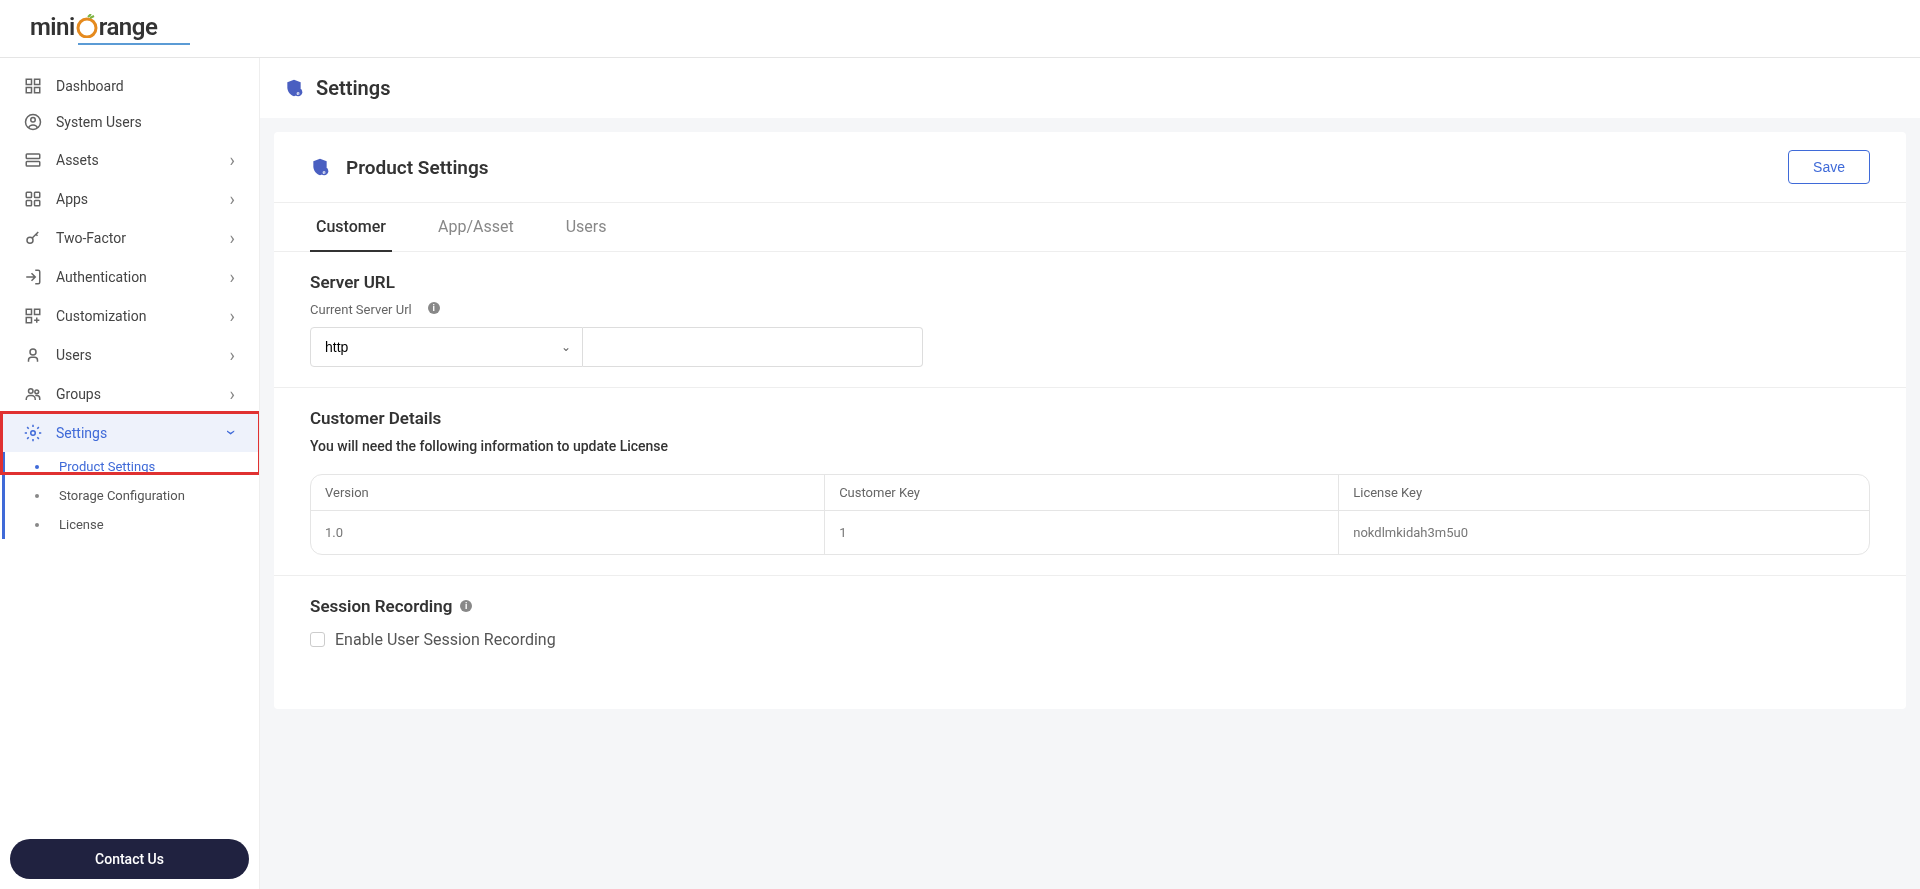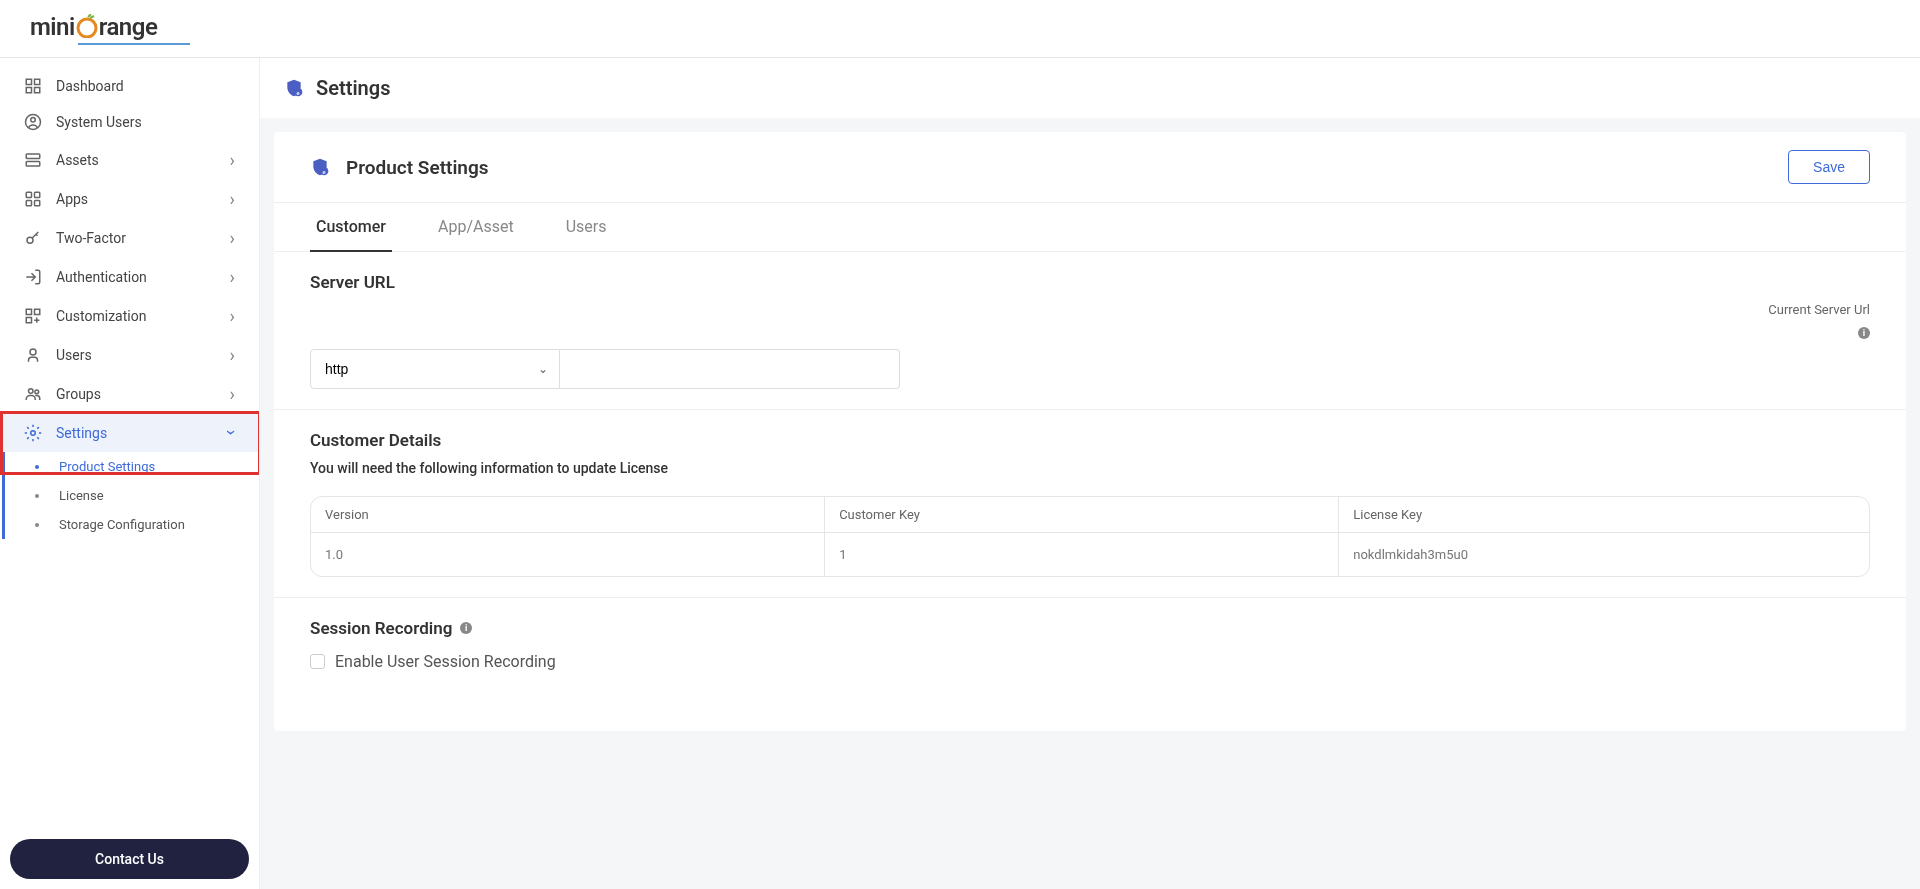--- a/index.html
+++ b/index.html
@@ -50,26 +50,26 @@
     .card-title { font-size: 19px; font-weight: 600; }
     .save-btn { background: #fff; border: 1px solid #3f6ad8; color: #3f6ad8; padding: 8px 24px; border-radius: 4px; cursor: pointer; font-size: 14px; }
     
     .tabs { display: flex; gap: 40px; padding: 0 36px; border-bottom: 1px solid #eee; }
     .tab { padding: 14px 6px; cursor: pointer; color: #888; font-size: 16px; border-bottom: 2px solid transparent; margin-bottom: -1px; }
     .tab.active { color: #333; font-weight: 500; border-bottom-color: #333; }
     
     .section { padding: 20px 36px; border-bottom: 1px solid #eee; }
     .section:last-child { border-bottom: none; }
     .section-title { font-size: 17px; font-weight: 600; margin-bottom: 10px; display: flex; align-items: center; gap: 8px; }
-    .section-label { font-size: 13px; color: #666; margin-bottom: 10px; display: flex; align-items: flex-end; gap: 10px; flex-direction: column; }
+    .section-label { font-size: 13px; color: #666; margin-bottom: 10px; display: flex; align-items: flex-start; gap: 16px; }
     .section-note { font-size: 14px; font-weight: 500; margin-bottom: 20px; }
     .info-icon { width: 12px; height: 12px; background: #888; color: #fff; border-radius: 50%; display: inline-flex; align-items: center; justify-content: center; font-size: 9px; font-weight: bold; }
     
     .url-row { display: flex; gap: 0; }
-    .select-wrap { position: relative; width: 250px; }
+    .select-wrap { position: relative; width: 273px; }
     .select-input { width: 100%; padding: 11px 14px; border: 1px solid #ddd; border-radius: 4px 0 0 4px; font-size: 14px; appearance: none; background: #fff; cursor: pointer; }
     .select-arrow { position: absolute; right: 12px; top: 50%; transform: translateY(-50%); pointer-events: none; font-size: 12px; color: #666; }
     .url-input { flex: 0 0 340px; padding: 11px 14px; border: 1px solid #ddd; border-left: none; border-radius: 0 4px 4px 0; font-size: 14px; }
     
     .details-table { width: 100%; border: 1px solid #e5e5e5; border-radius: 12px; border-collapse: separate; border-spacing: 0; }
     .details-table th { text-align: left; padding: 10px 14px; font-weight: 400; color: #666; font-size: 13px; border-bottom: 1px solid #e5e5e5; }
     .details-table th:not(:last-child), .details-table td:not(:last-child) { border-right: 1px solid #e5e5e5; }
     .details-table td { padding: 14px 14px; font-size: 13px; color: #777; }
     
     .checkbox-row { display: flex; align-items: center; gap: 10px; margin-top: 14px; }
@@ -213,25 +213,25 @@
           <span class="nav-chevron down">›</span>
         </div>
         <div class="sub-nav">
           <div class="sub-nav-item active">
             <span class="sub-nav-bullet"></span>
             <span>Product Settings</span>
           </div>
           <div class="highlight-box" style="top:-2px;left:0;right:-2px;height:64px;"></div>
           <div class="sub-nav-item">
             <span class="sub-nav-bullet"></span>
-            <span>License</span>
+            <span>Storage Configuration</span>
           </div>
           <div class="sub-nav-item">
             <span class="sub-nav-bullet"></span>
-            <span>Storage Configuration</span>
+            <span>License</span>
           </div>
         </div>
       </div>
 
     </div>
     <div class="contact-btn">Contact Us</div>
   </div>
 
   <div class="main">
     <div class="page-header">

